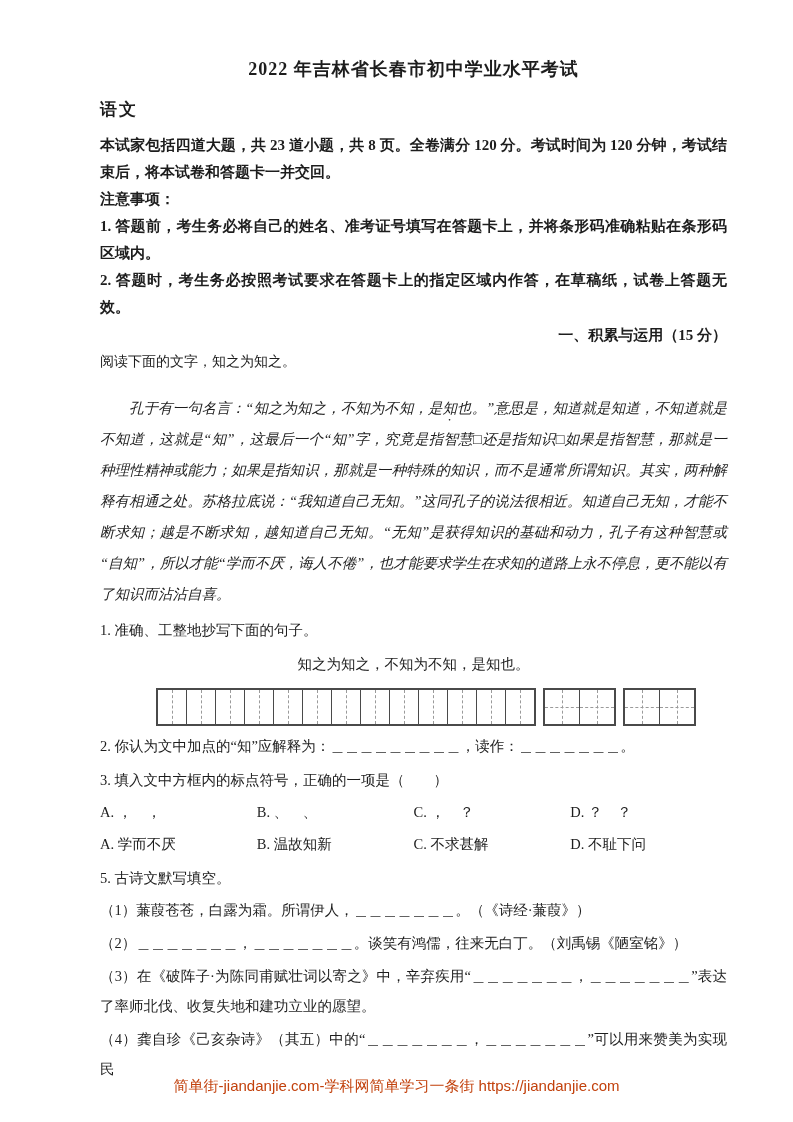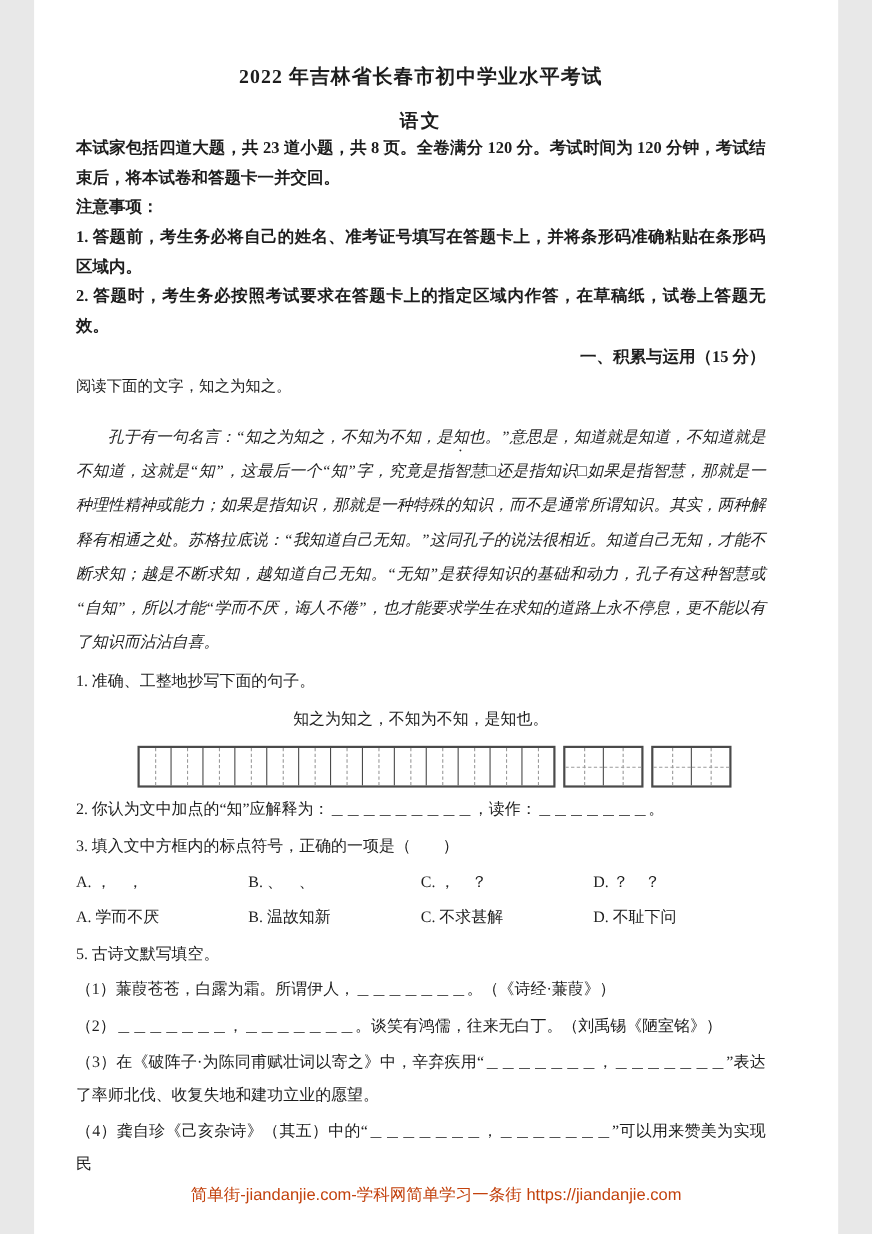--- a/index.html
+++ b/index.html
@@ -1,35 +1,35 @@
 <!DOCTYPE html>
 <html lang="zh"><head>
 <meta charset="utf-8">
 <style>
   html,body{margin:0;padding:0;background:#e8e8e8;}
   .page{
     position:relative;
-    width:731px;height:1122px;
+    width:793px;height:1122px;
     margin:0 auto;
     background:#ffffff;
     font-family:"Liberation Serif","DejaVu Serif",serif;
     color:#1d1d1d;
     box-sizing:border-box;
-    padding:56px 66px 0 38px;
+    padding:56px 66px 0 100px;
     overflow:hidden;
   }
   .doc-title{
     text-align:center;font-size:18px;font-weight:bold;
     letter-spacing:1px;line-height:26px;
   }
   .doc-subject{
-    text-align:center;font-size:17px;font-weight:bold;
+    font-size:17px;font-weight:bold;
     margin-top:16px;line-height:24px;letter-spacing:2px;
   }
-  .front{font-weight:bold;font-size:15px;line-height:27px;text-align:justify;}
+  .front{font-weight:bold;font-size:15px;line-height:27px;margin-top:10px;text-align:justify;}
   .front p{margin:0;}
   .sec-heading{font-weight:bold;font-size:15px;line-height:27px;margin-top:1px;text-align:right;}
   .plain{font-size:14px;line-height:26px;}
   .passage{
     font-style:italic;
     font-size:14.5px;line-height:31px;
     text-align:justify;text-indent:2em;
     margin:18px 0 0 0;
   }
   .emph{

